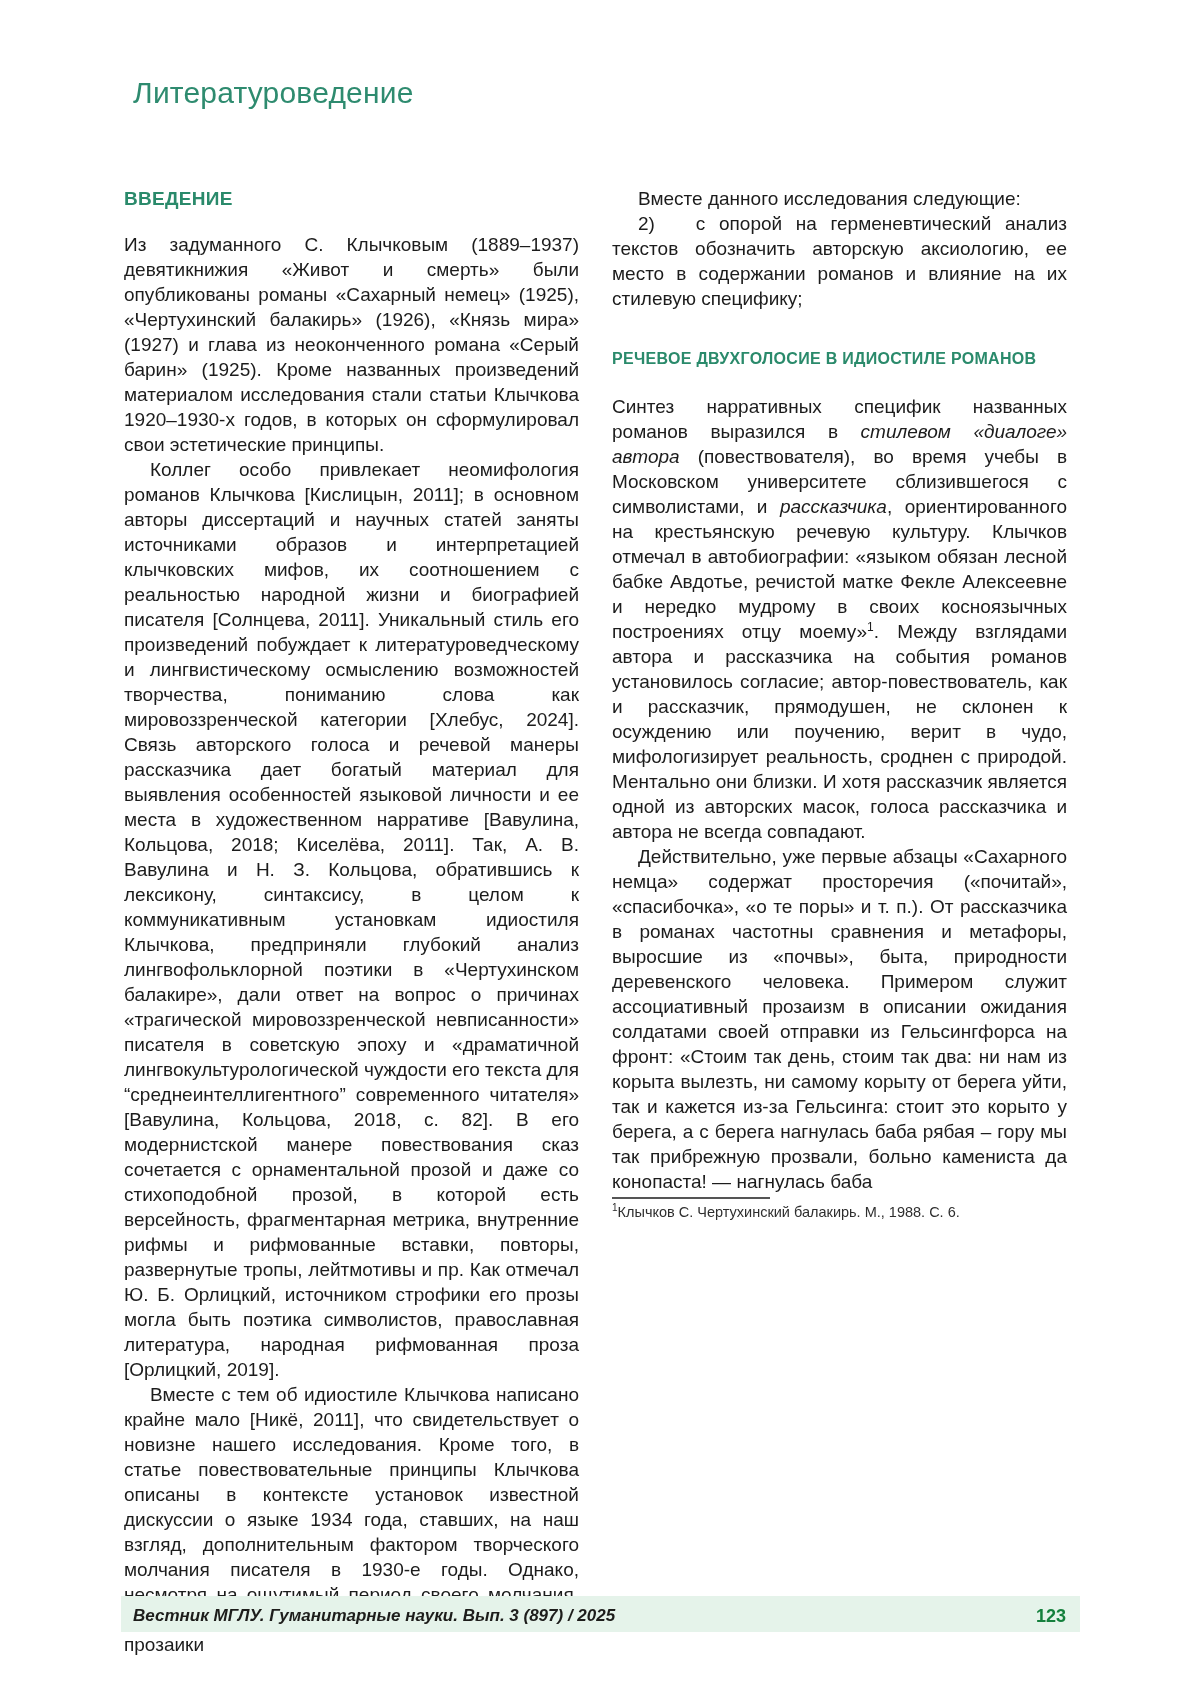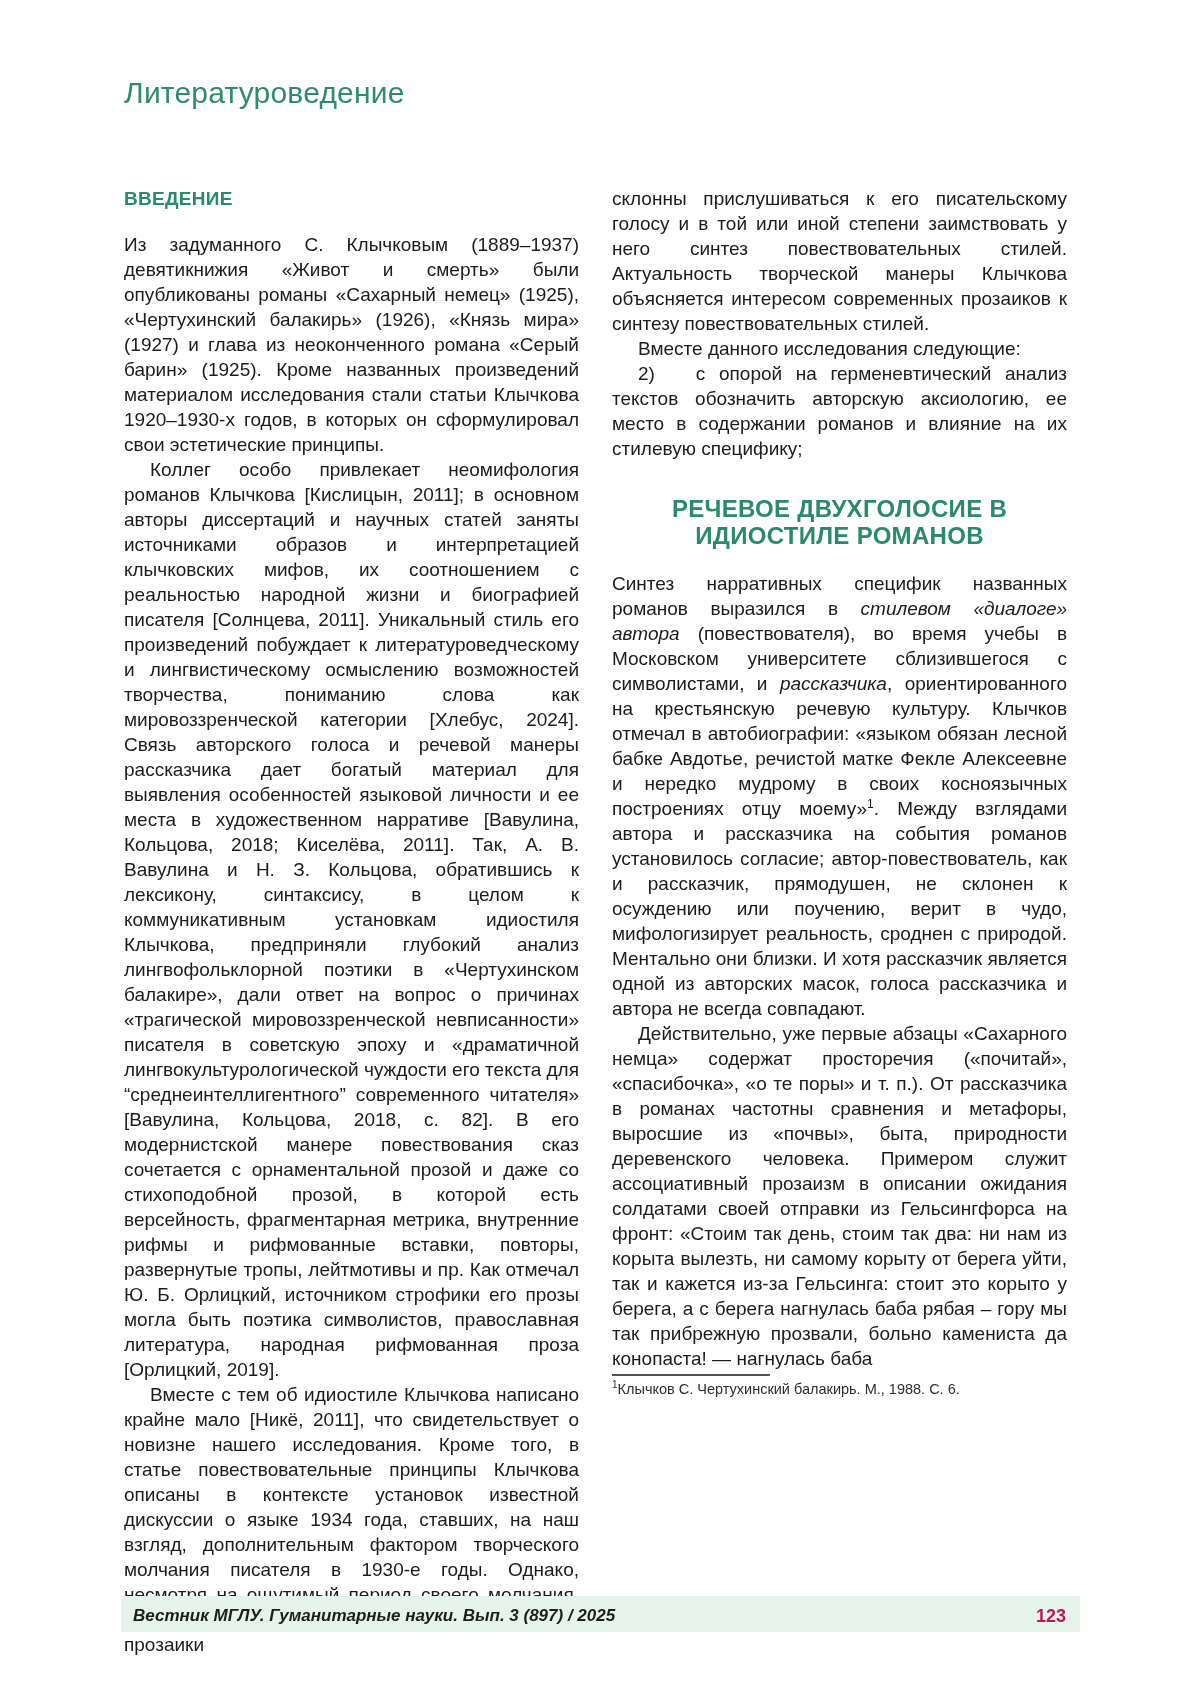--- a/index.html
+++ b/index.html
@@ -5,34 +5,34 @@
   html,body{margin:0;padding:0;background:#ffffff;}
   .page{
     position:relative;
     width:1200px;height:1697px;
     background:#ffffff;
     font-family:"Liberation Sans","DejaVu Sans",sans-serif;
     color:#1c1c1c;
     overflow:hidden;
   }
   .category-title{
-    position:absolute;left:124px;top:76px;
+    position:absolute;left:133px;top:76px;
     font-size:30px;font-weight:500;color:#2e8b6f;
     letter-spacing:.2px;
   }
   .columns{
     position:absolute;left:124px;top:186px;width:944px;
     display:flex;gap:33px;
   }
   .col{width:455px;}
   .sec-heading{
     color:#2a8a6b;font-weight:bold;font-size:19px;
     line-height:26px;margin:0 0 20px 0;letter-spacing:.3px;
   }
-  .sec-heading.second{margin:34px 0 22px 0;font-size:24px;line-height:27px;text-align:center;}
+  .sec-heading.second{margin:34px 0 22px 0;font-size:16px;line-height:27px;}
   p.body{
     margin:0;font-size:19px;line-height:25px;
     text-align:justify;hyphens:auto;-webkit-hyphens:auto;
   }
   p.body.indent{text-indent:26px;}
   em{font-style:italic;}
   sup{font-size:12px;line-height:0;}
   .footnote-block{margin-top:3px;}
   .footnote-rule{width:158px;border:none;border-top:2px solid #555;margin:0 0 4px 0;}
   p.footnote{
@@ -43,41 +43,40 @@
   .footer-bar{
     position:absolute;left:121px;top:1596px;width:959px;height:36px;
     background:#e5f3ea;
     display:flex;align-items:center;justify-content:space-between;
     padding:4px 14px 0 12px;box-sizing:border-box;
   }
   .footer-journal{
     font-style:italic;font-weight:bold;font-size:17px;color:#1d1d1b;
   }
   .footer-page{
-    font-weight:bold;font-size:18px;color:#be185d;font-style:normal;
+    font-weight:bold;font-size:18px;color:#15803d;font-style:normal;
   }
 </style>
 </head>
 <body>
 
 <div class="page">
 
   <div class="category-title">Литературоведение</div>
 
   <div class="columns">
 
     <div class="col">
       <h2 class="sec-heading">ВВЕДЕНИЕ</h2>
       <p class="body">Из задуманного С. Клычковым (1889–1937) девятикнижия «Живот и смерть» были опубликованы романы «Сахарный немец» (1925), «Чертухинский балакирь» (1926), «Князь мира» (1927) и глава из неоконченного романа «Серый барин» (1925). Кроме названных произведений материалом исследования стали статьи Клычкова 1920–1930-х годов, в которых он сформулировал свои эстетические принципы.</p>
       <p class="body indent">Коллег особо привлекает неомифология романов Клычкова [Кислицын, 2011]; в основном авторы диссертаций и научных статей заняты источниками образов и интерпретацией клычковских мифов, их соотношением с реальностью народной жизни и биографией писателя [Солнцева, 2011]. Уникальный стиль его произведений побуждает к литературоведческому и лингвистическому осмыслению возможностей творчества, пониманию слова как мировоззренческой категории [Хлебус, 2024]. Связь авторского голоса и речевой манеры рассказчика дает богатый материал для выявления особенностей языковой личности и ее места в художественном нарративе [Вавулина, Кольцова, 2018; Киселёва, 2011]. Так, А. В. Вавулина и Н. З. Кольцова, обратившись к лексикону, синтаксису, в целом к коммуникативным установкам идиостиля Клычкова, предприняли глубокий анализ лингвофольклорной поэтики в «Чертухинском балакире», дали ответ на вопрос о причинах «трагической мировоззренческой невписанности» писателя в советскую эпоху и «драматичной лингвокультурологической чуждости его текста для “среднеинтеллигентного” современного читателя» [Вавулина, Кольцова, 2018, с. 82]. В его модернистской манере повествования сказ сочетается с орнаментальной прозой и даже со стихоподобной прозой, в которой есть версейность, фрагментарная метрика, внутренние рифмы и рифмованные вставки, повторы, развернутые тропы, лейтмотивы и пр. Как отмечал Ю. Б. Орлицкий, источником строфики его прозы могла быть поэтика символистов, православная литература, народная рифмованная проза [Орлицкий, 2019].</p>
       <p class="body indent">Вместе с тем об идиостиле Клычкова написано крайне мало [Никё, 2011], что свидетельствует о новизне нашего исследования. Кроме того, в статье повествовательные принципы Клычкова описаны в контексте установок известной дискуссии о языке 1934 года, ставших, на наш взгляд, дополнительным фактором творческого молчания писателя в 1930-е годы.  Однако, несмотря на ощутимый период своего молчания, Клычков актуален и сегодня. Современные прозаики</p>
     </div>
 
     <div class="col">
-      <p class="body">склонны прислушиваться к его писательскому голосу и в той или иной степени заимствовать у него синтез повествовательных стилей. Актуальность творческой манеры Клычкова объясняется интересом современных прозаиков к синтезу повествовательных стилей.</p>
       <p class="body indent">Вместе данного исследования следующие:</p>
       <p class="body indent">2)&nbsp;&nbsp;&nbsp;с опорой на герменевтический анализ текстов обозначить авторскую аксиологию, ее место в  содержании романов и влияние на их стилевую специфику;</p>
 
       <h2 class="sec-heading second">РЕЧЕВОЕ ДВУХГОЛОСИЕ В ИДИОСТИЛЕ РОМАНОВ</h2>
 
       <p class="body"><span>Синтез нарративных специфик названных романов выразился в </span><em>стилевом «диалоге» автора</em><span> (повествователя), во время учебы в Московском университете сблизившегося с символистами, и </span><em>рассказчика</em><span>, ориентированного на крестьянскую речевую культуру. Клычков отмечал в автобиографии: «языком обязан лесной бабке Авдотье, речистой матке Фекле Алексеевне и нередко мудрому в своих косноязычных построениях отцу моему»</span><sup>1</sup><span>. Между взглядами автора и рассказчика на события романов установилось согласие; автор-повествователь, как и рассказчик, прямодушен, не склонен к осуждению или поучению, верит в чудо, мифологизирует реальность, сроднен с природой. Ментально они близки.  И хотя рассказчик является одной из авторских масок, голоса рассказчика и автора не всегда совпадают.</span></p>
 
       <p class="body indent">Действительно, уже первые абзацы «Сахарного немца» содержат просторечия («почитай», «спасибочка», «о те поры» и т. п.). От рассказчика в романах частотны сравнения и метафоры, выросшие из «почвы», быта, природности деревенского человека. Примером служит ассоциативный прозаизм в описании ожидания солдатами своей отправки из Гельсингфорса на фронт: «Стоим так день, стоим так два: ни нам из корыта вылезть, ни самому корыту от берега уйти, так и кажется из-за Гельсинга: стоит это корыто у берега, а с берега нагнулась баба рябая – гору мы так прибрежную прозвали, больно камениста да конопаста! — нагнулась баба</p>
 
       <div class="footnote-block">

